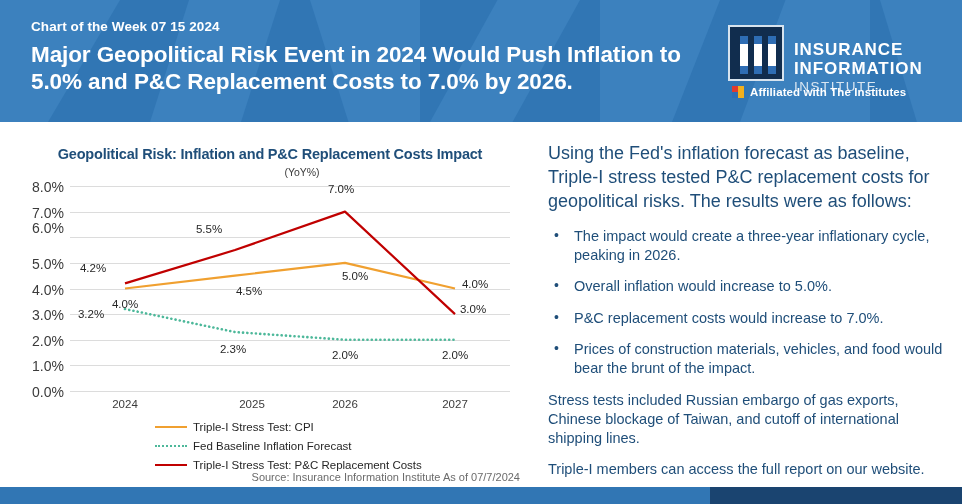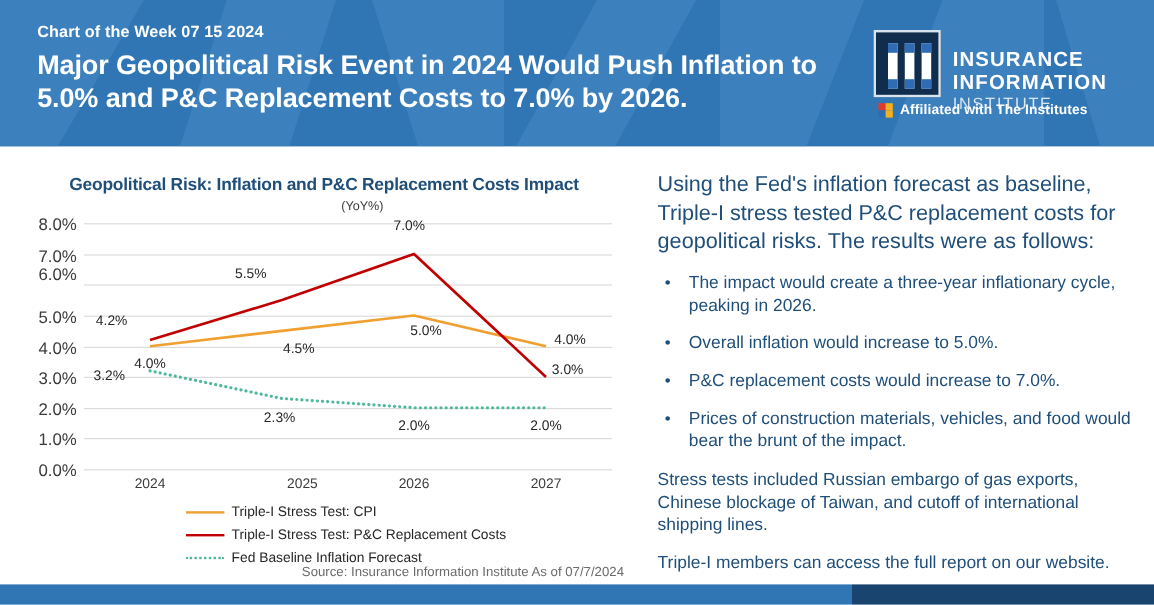--- a/index.html
+++ b/index.html
@@ -225,30 +225,30 @@
       </div>
 
     <div class="legend" id="legend">
         <div class="leg-row">
           <span class="leg-swatch">
             <i style="background: rgb(240, 160, 48);"></i>
           </span>
           <span class="leg-label">Triple-I Stress Test: CPI</span>
         </div>
         <div class="leg-row">
+          <span class="leg-swatch dotted">
+            <i style="border-top-color: rgb(77, 184, 154);"></i>
+          </span>
+          <span class="leg-label">Fed Baseline Inflation Forecast</span>
+        </div>
+        <div class="leg-row">
           <span class="leg-swatch">
             <i style="background: rgb(192, 0, 0);"></i>
           </span>
           <span class="leg-label">Triple-I Stress Test: P&amp;C Replacement Costs</span>
-        </div>
-        <div class="leg-row">
-          <span class="leg-swatch dotted">
-            <i style="border-top-color: rgb(77, 184, 154);"></i>
-          </span>
-          <span class="leg-label">Fed Baseline Inflation Forecast</span>
         </div>
       </div>
     <div class="source">Source: Insurance Information Institute As of 07/7/2024</div>
   </div>
 
   <div class="text-panel">
     <p class="tp-para">Using the Fed's inflation forecast as baseline, Triple-I stress tested P&amp;C replacement costs for geopolitical risks. The results were as follows:</p>
     <ul class="tp-bullets" id="bullets">
         <li><span class="bul">•</span><span>The impact would create a three-year inflationary cycle, peaking in 2026.</span></li>
         <li><span class="bul">•</span><span>Overall inflation would increase to 5.0%.</span></li>

